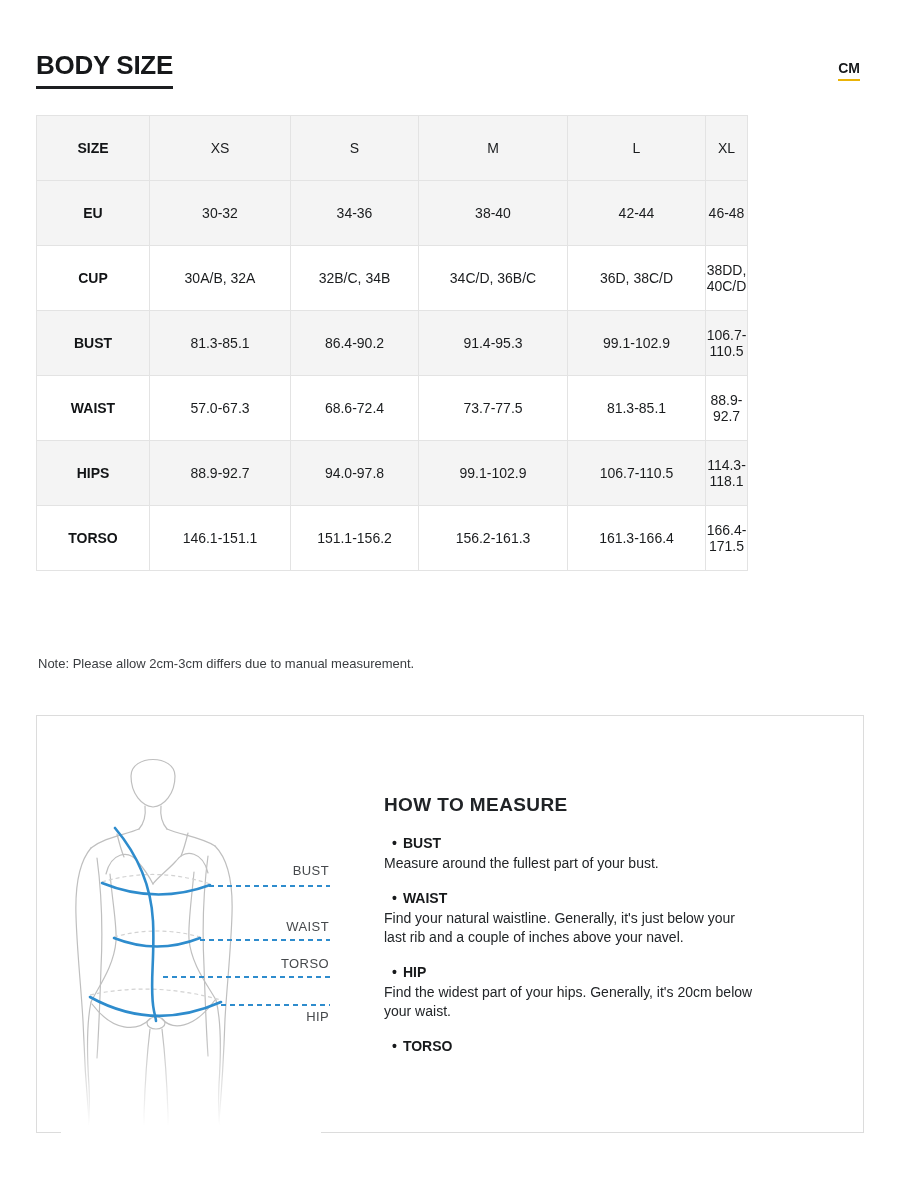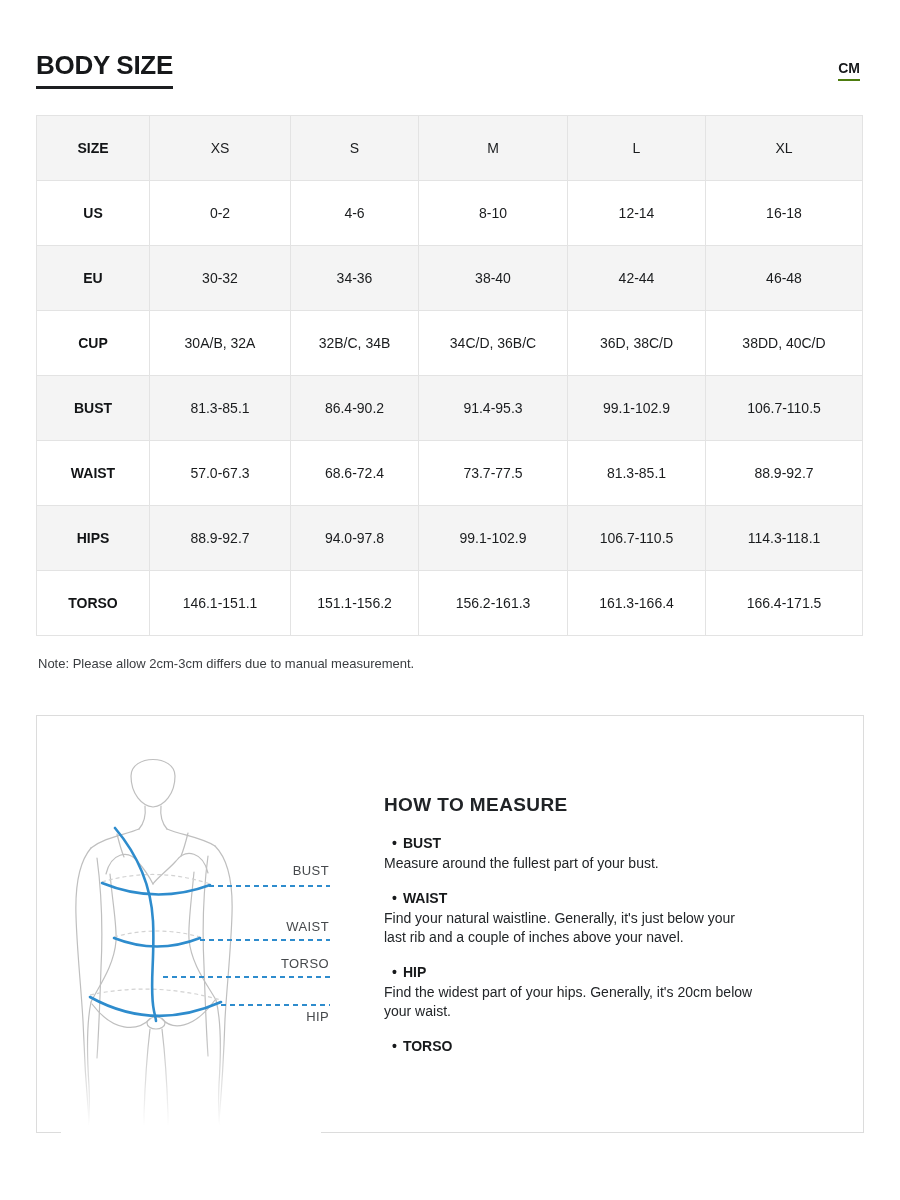--- a/index.html
+++ b/index.html
@@ -18,26 +18,26 @@
 
   
   .page-title{
     position:absolute;left:36px;top:50px;
     font-size:26px;font-weight:bold;letter-spacing:-0.3px;color:#16181a;
     display:inline-block;border-bottom:3px solid #1c1e20;padding-bottom:5px;
   }
   .unit-toggle{
     position:absolute;right:40px;top:60px;
     font-size:14px;font-weight:bold;color:#16181a;
-    border-bottom:2px solid #4d7c0f;padding-bottom:3px;cursor:pointer;
+    border-bottom:2px solid #eab308;padding-bottom:3px;cursor:pointer;
   }
 
   
   table.size-table{
-    position:absolute;left:36px;top:115px;width:827px;
+    position:absolute;left:36px;top:115px;width:712px;
     border-collapse:collapse;table-layout:fixed;
   }
   .size-table td{
     border:1px solid var(--border);
     height:65px;text-align:center;vertical-align:middle;
     font-size:14px;color:#1a1c1e;background:#fff;
   }
   .size-table tr.alt td{background:var(--row-gray);}
   .size-table td.rlabel{font-weight:bold;color:#121416;}
 
@@ -102,28 +102,20 @@
   </colgroup>
   <tbody>
     <tr class="alt">
       <td class="rlabel">SIZE</td>
       <td>XS</td>
       <td>S</td>
       <td>M</td>
       <td>L</td>
       <td>XL</td>
     </tr>
-    <tr>
-      <td class="rlabel">US</td>
-      <td>0-2</td>
-      <td>4-6</td>
-      <td>8-10</td>
-      <td>12-14</td>
-      <td>16-18</td>
-    </tr>
     <tr class="alt">
       <td class="rlabel">EU</td>
       <td>30-32</td>
       <td>34-36</td>
       <td>38-40</td>
       <td>42-44</td>
       <td>46-48</td>
     </tr>
     <tr>
       <td class="rlabel">CUP</td>

